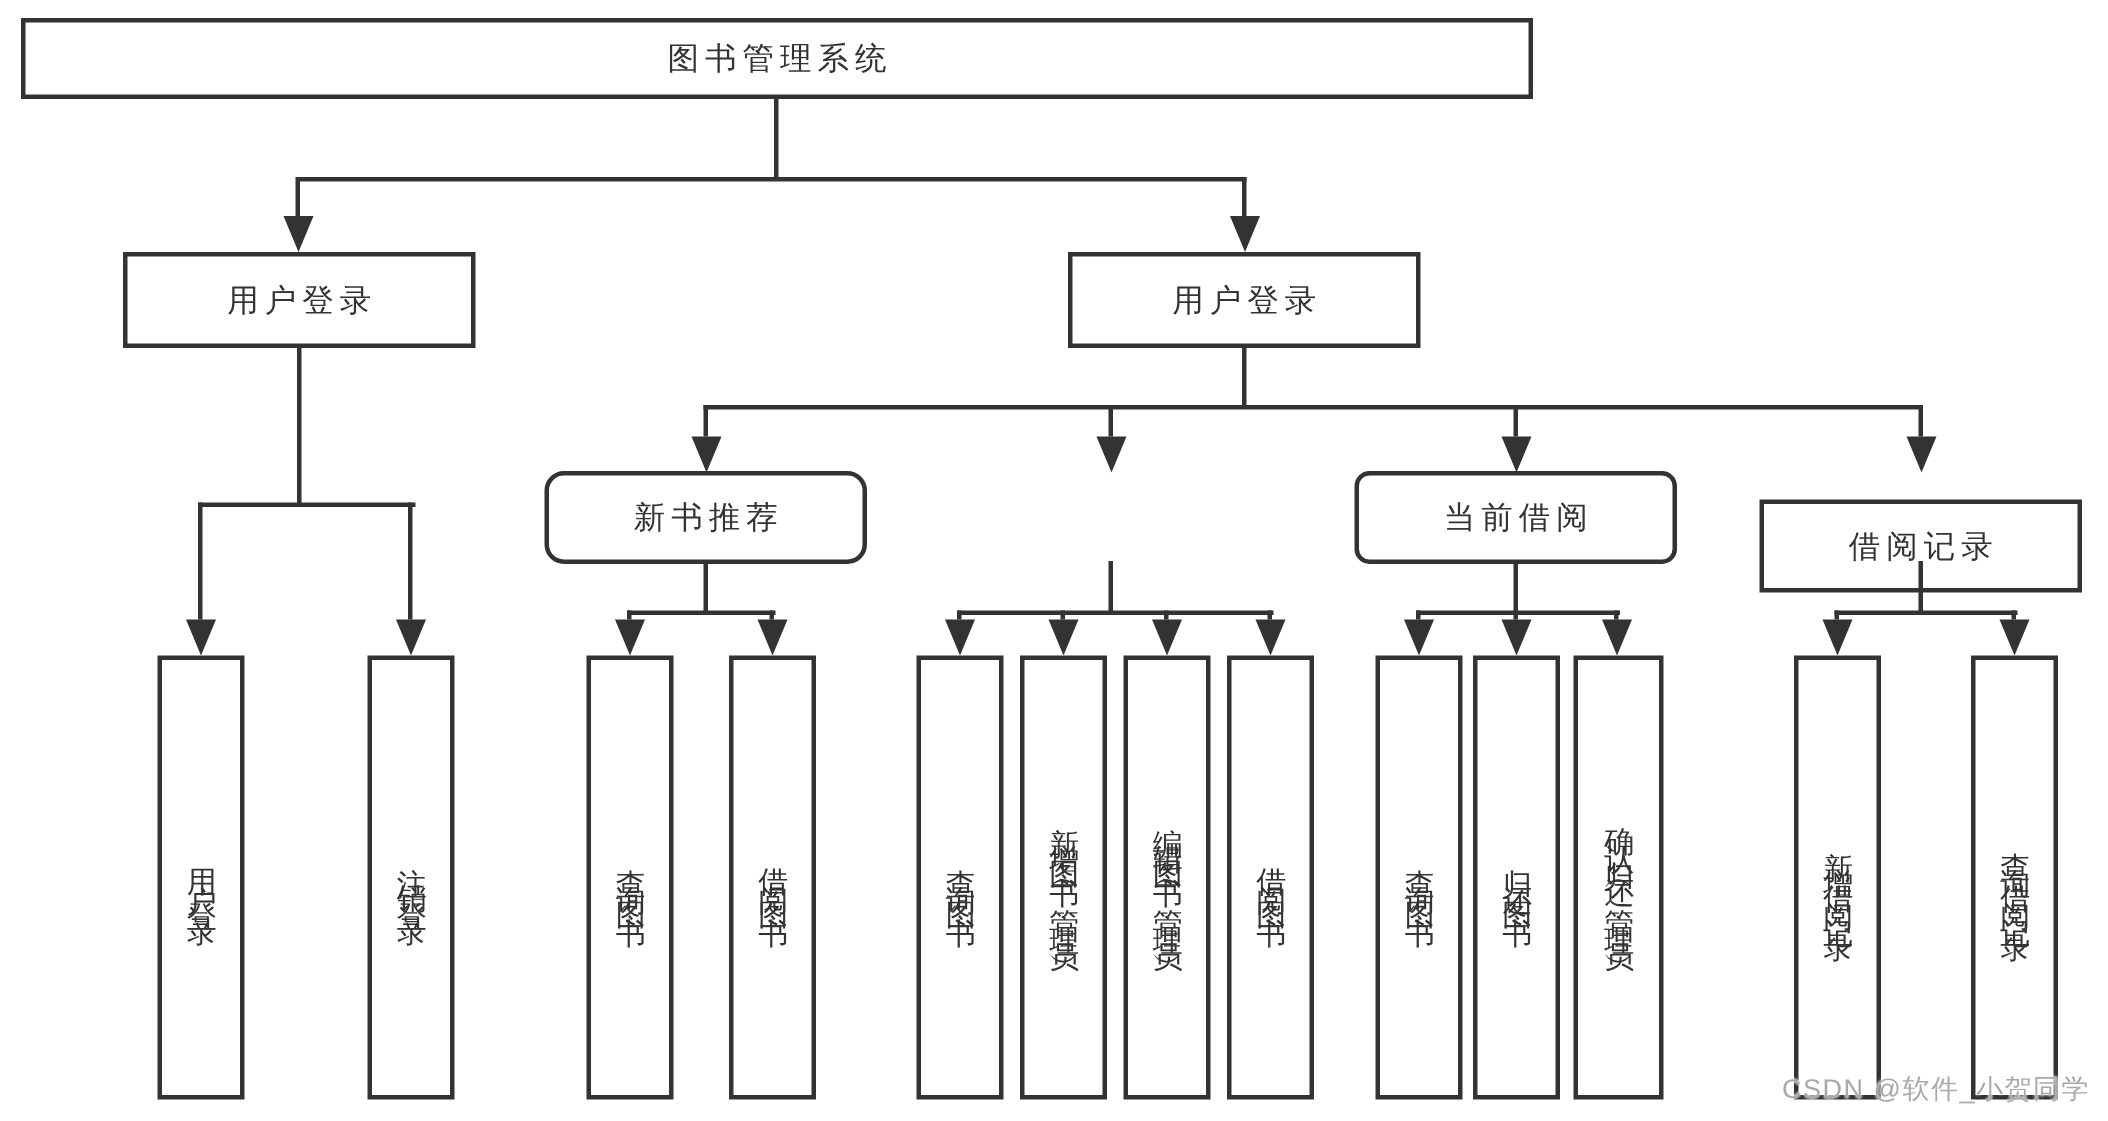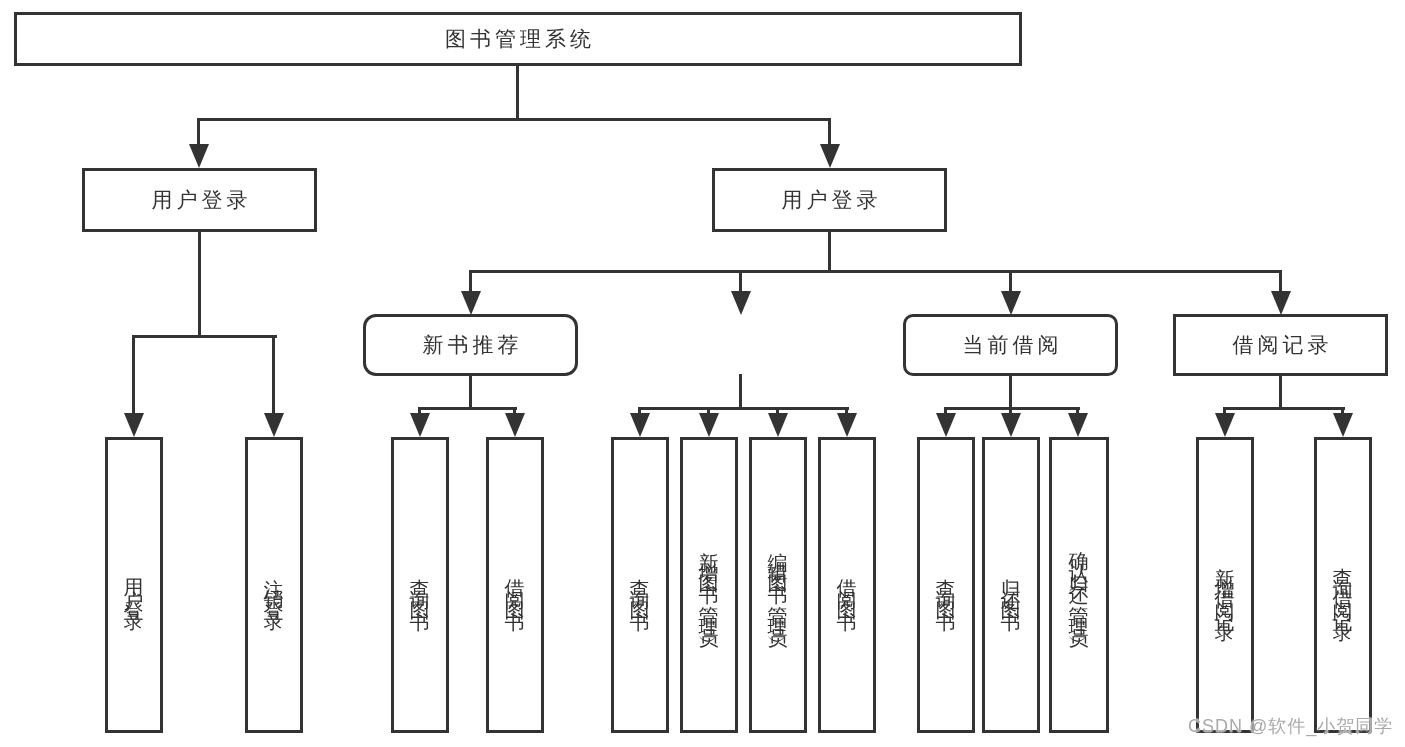--- a/index.html
+++ b/index.html
@@ -54,21 +54,21 @@
 
   <div class="vline" style="left:828px; top:230px; height:42px;"></div>
   <div class="hline" style="left:469px; top:270px; width:813px;"></div>
   <div class="arrow" style="left:469px; top:270px; height:21px;"></div>
   <div class="arrow" style="left:739px; top:270px; height:21px;"></div>
   <div class="arrow" style="left:1009px; top:270px; height:21px;"></div>
   <div class="arrow" style="left:1279px; top:270px; height:21px;"></div>
 
   <div class="box" style="left:363px; top:314px; width:215px; height:62px;border-radius:13px;">新书推荐</div>
   <div class="box" style="left:903px; top:314px; width:215px; height:62px;border-radius:10px;">当前借阅</div>
-  <div class="box" style="left:1173px; top:314px; width:215px; height:62px;">借阅记录</div>
+  <div class="box" style="left:1173px; top:333px; width:215px; height:62px;">借阅记录</div>
 
   <div class="vline" style="left:469px; top:374px; height:35px;"></div>
   <div class="hline" style="left:418px; top:407px; width:99px;"></div>
   <div class="arrow" style="left:418px; top:407px; height:6px;"></div>
   <div class="arrow" style="left:513px; top:407px; height:6px;"></div>
 
   <div class="vline" style="left:739px; top:374px; height:35px;"></div>
   <div class="hline" style="left:638px; top:407px; width:211px;"></div>
   <div class="arrow" style="left:638px; top:407px; height:6px;"></div>
   <div class="arrow" style="left:707px; top:407px; height:6px;"></div>

